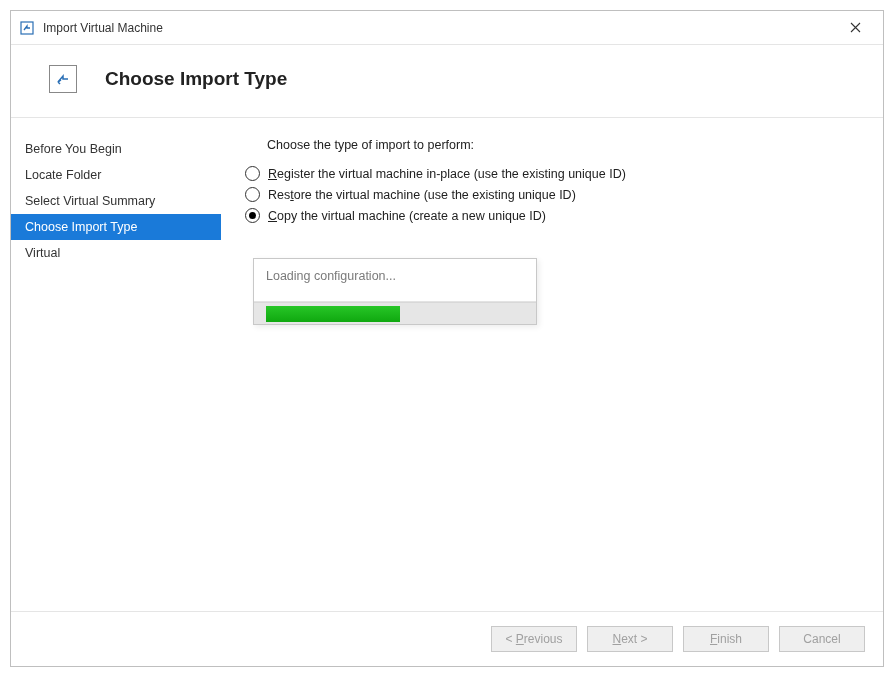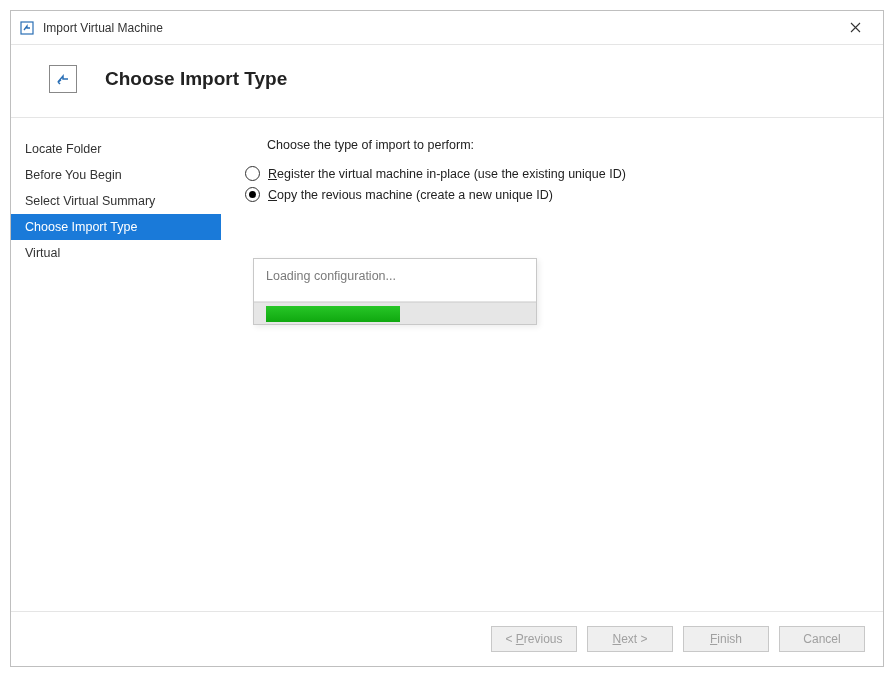--- a/index.html
+++ b/index.html
@@ -120,44 +120,52 @@
       <svg width="16" height="16" viewBox="0 0 16 16">
           <path d="M3 11 L8 5 L8 8 L13 8" fill="none" stroke="#2a6fb5" stroke-width="1.5"></path>
           <path d="M3 11 L6 9 M3 11 L5 13" fill="none" stroke="#2a6fb5" stroke-width="1.5"></path>
         </svg>
     </span>
     <span class="header-title">Choose Import Type</span>
   </div>
 
   <div class="body-area">
     <div class="sidebar">
+      <div class="sidebar-item">Before You Begin</div>
       <div class="sidebar-item">Locate Folder</div>
-      <div class="sidebar-item">Before You Begin</div>
       <div class="sidebar-item">Select Virtual Summary</div>
       <div class="sidebar-item selected">Choose Import Type</div>
       <div class="sidebar-item">Virtual</div>
     </div>
 
     <div class="content">
       <div class="instruction">Choose the type of import to perform:</div>
 
       <div class="radio-row">
         <span class="radio"></span>
         <span class="radio-label">
             <span class="underline">R</span>
             <span>egister the virtual machine in-place (use the existing unique ID)</span>
           </span>
       </div>
 
+      <div class="radio-row">
+        <span class="radio"></span>
+        <span class="radio-label">
+            <span>Res</span>
+            <span class="underline">t</span>
+            <span>ore the virtual machine (use the existing unique ID)</span>
+          </span>
+      </div>
 
       <div class="radio-row">
         <span class="radio checked"></span>
         <span class="radio-label">
             <span class="underline">C</span>
-            <span>opy the revious machine (create a new unique ID)</span>
+            <span>opy the virtual machine (create a new unique ID)</span>
           </span>
       </div>
 
       <div class="progress-popup">
         <div class="progress-text">Loading configuration...</div>
         <div class="progress-track">
           <div class="progress-bar" style="width:134px"></div>
         </div>
       </div>
     </div>

